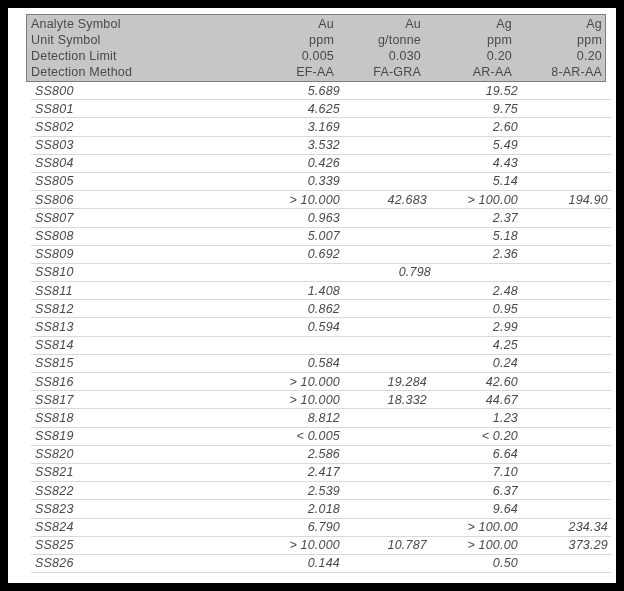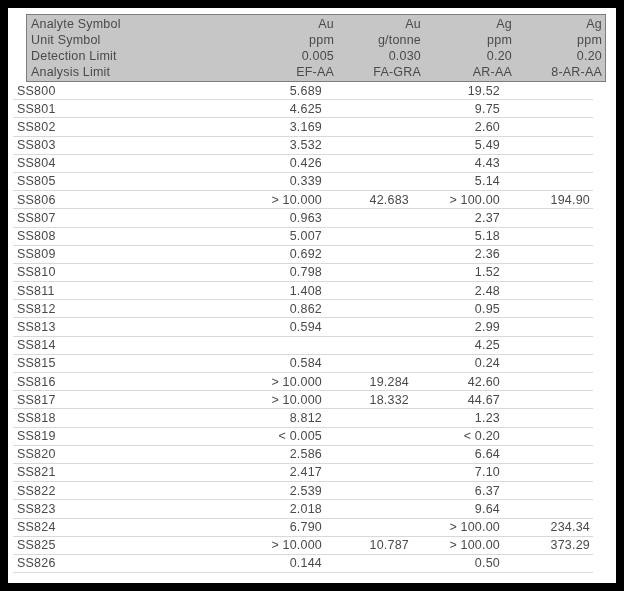--- a/index.html
+++ b/index.html
@@ -27,22 +27,23 @@
   .header-box{
     position:absolute;
     left:18px; top:6px;
     width:580px; height:68px;
     background:var(--header-bg);
     border:1px solid var(--header-border);
     padding:1px 0;
   }
   .data-rows{
     position:absolute;
-    left:5px; top:74px;
+    left:23px; top:74px;
     width:580px;
+    font-style:italic;
   }
   .row{
     display:flex;
     align-items:center;
     font-size:12.5px;
     letter-spacing:0.2px;
     color:var(--text);
     white-space:nowrap;
   }
   .header-row{ height:16px; line-height:16px; }
@@ -81,21 +82,21 @@
 
   <div class="row header-row">
     <div class="cell label">Detection Limit</div>
     <div class="cell num c1">0.005</div>
     <div class="cell num c2">0.030</div>
     <div class="cell num c3">0.20</div>
     <div class="cell num c4">0.20</div>
   </div>
 
   <div class="row header-row">
-    <div class="cell label">Analysis Limit</div>
+    <div class="cell label">Detection Method</div>
     <div class="cell num c1">EF-AA</div>
     <div class="cell num c2">FA-GRA</div>
     <div class="cell num c3">AR-AA</div>
     <div class="cell num c4">8-AR-AA</div>
   </div>
 </div>
   <div class="data-rows" id="data-rows">
   <div class="row data-row">
     <div class="cell label">SS800</div>
     <div class="cell num c1">5.689</div>
@@ -173,21 +174,20 @@
     <div class="cell num c1">0.692</div>
     <div class="cell num c2"></div>
     <div class="cell num c3">2.36</div>
     <div class="cell num c4"></div>
   </div>
 
   <div class="row data-row">
     <div class="cell label">SS810</div>
     <div class="cell num c1">0.798</div>
     <div class="cell num c2"></div>
-    <div class="cell num c3">1.52</div>
     <div class="cell num c4"></div>
   </div>
 
   <div class="row data-row">
     <div class="cell label">SS811</div>
     <div class="cell num c1">1.408</div>
     <div class="cell num c2"></div>
     <div class="cell num c3">2.48</div>
     <div class="cell num c4"></div>
   </div>

